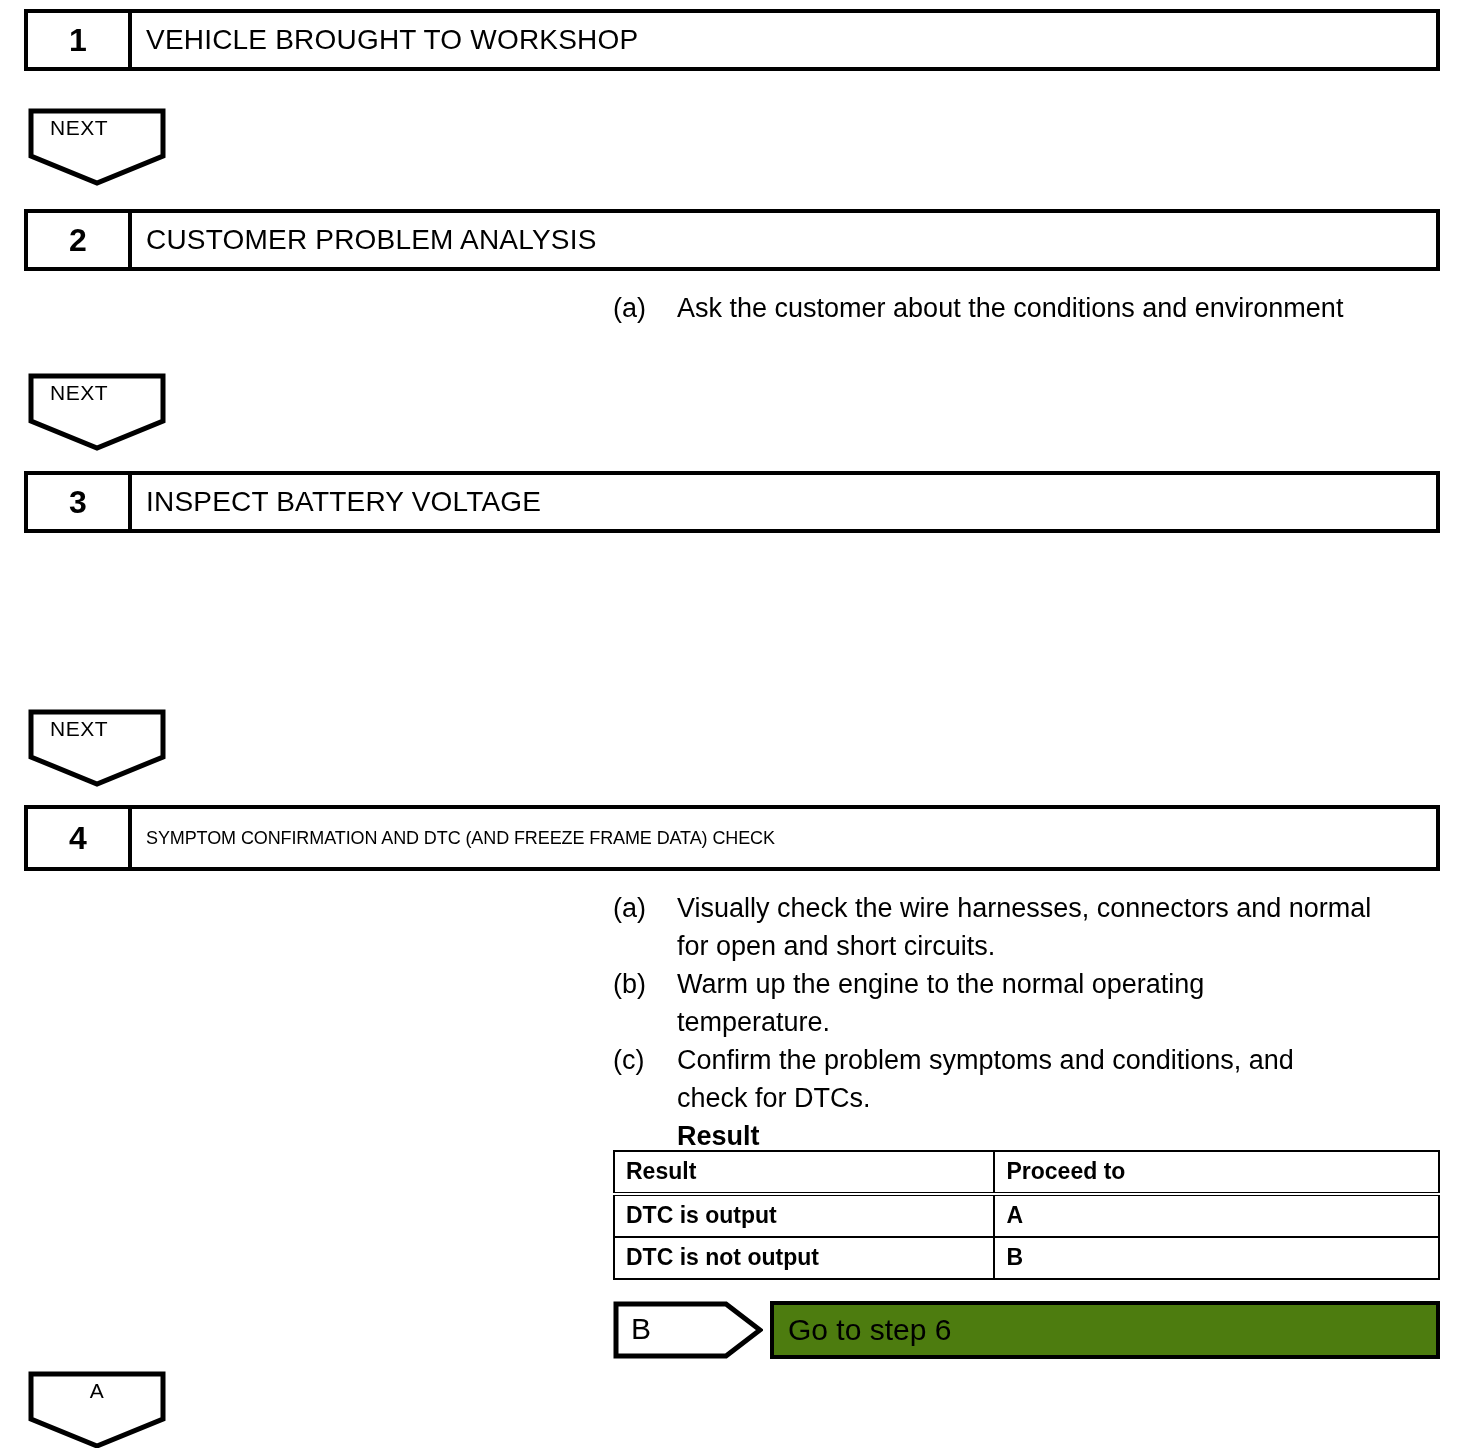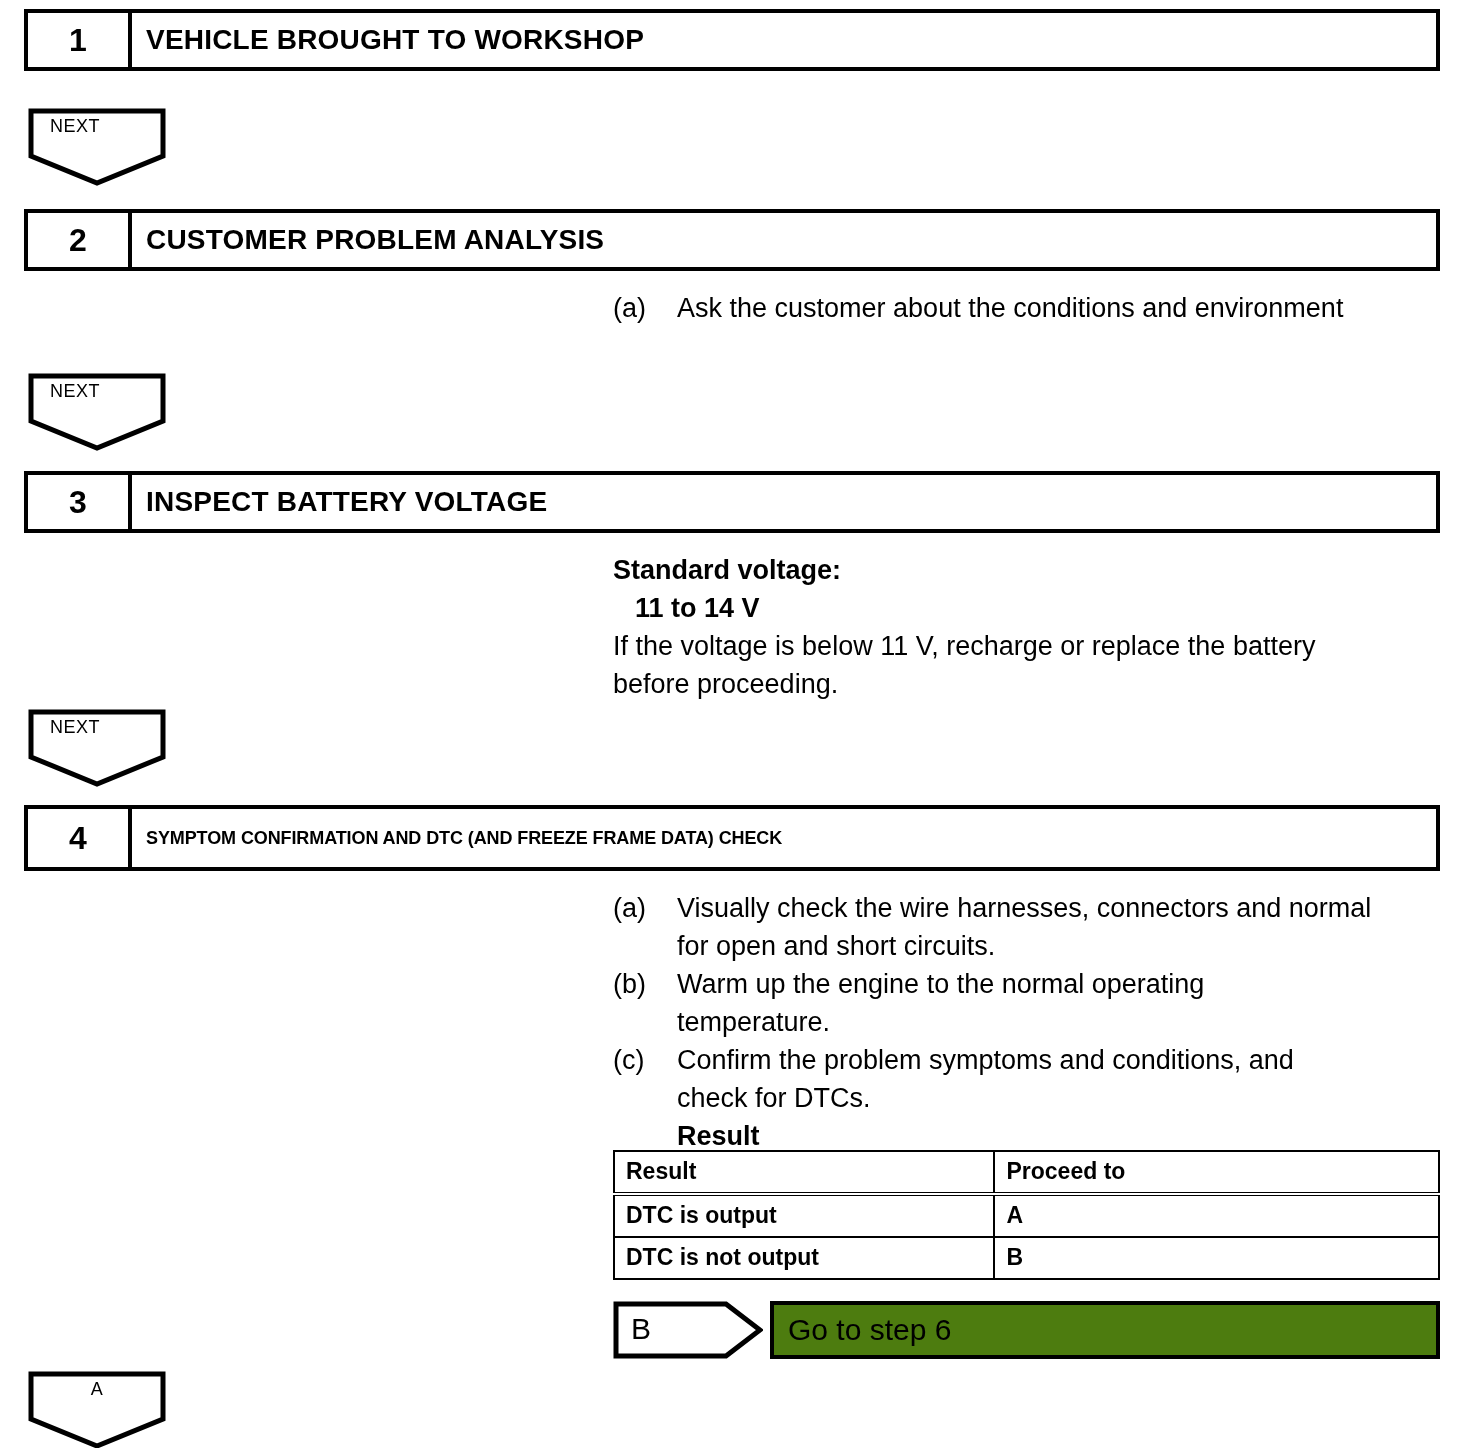--- a/index.html
+++ b/index.html
@@ -37,21 +37,21 @@
     align-items: center;
     justify-content: center;
     font-weight: bold;
     font-size: 32px;
     letter-spacing: 0px;
   }
   .step-title {
     display: flex;
     align-items: center;
     padding-left: 14px;
-    font-weight: bold;
+    font-weight: normal;
     font-size: 28px;
     letter-spacing: 0.2px;
     white-space: nowrap;
   }
   .step-title.tight {
     font-size: 18px;
     letter-spacing: -0.1px;
   }
 
   
@@ -60,21 +60,21 @@
     width: 138px;
     height: 78px;
   }
   .pent-down svg { display: block; }
   .pent-label {
     position: absolute;
     top: 8px;
     left: 0;
     width: 138px;
     text-align: center;
-    font-size: 18px;
+    font-size: 21px;
     font-weight: normal;
     letter-spacing: 0.5px;
   }
 
   
   .pent-right {
     position: absolute;
     width: 150px;
     height: 58px;
   }
@@ -180,26 +180,20 @@
       <polygon points="3,3 135,3 135,48 69,75 3,48" fill="#ffffff" stroke="#000000" stroke-width="5" stroke-linejoin="miter"></polygon>
     </svg>
     <div class="pent-label" style="text-align:left; padding-left:22px;">NEXT</div>
   </div>
 
   <div class="step-bar" style="left:24px; top:471px; width:1416px; height:62px;">
     <div class="step-num">3</div>
     <div class="step-title">INSPECT BATTERY VOLTAGE</div>
   </div>
 
-  <div class="body-block" style="left:613px; top:551px; width:840px;">
-    <div class="bold">Standard voltage:</div>
-    <div class="bold indent-1">11 to 14 V</div>
-    <div>If the voltage is below 11 V, recharge or replace the battery</div>
-    <div>before proceeding.</div>
-  </div>
 
   <div class="pent-down" style="left:28px; top:709px;">
     <svg width="138" height="78" viewBox="0 0 138 78">
       <polygon points="3,3 135,3 135,48 69,75 3,48" fill="#ffffff" stroke="#000000" stroke-width="5" stroke-linejoin="miter"></polygon>
     </svg>
     <div class="pent-label" style="text-align:left; padding-left:22px;">NEXT</div>
   </div>
 
   <div class="step-bar" style="left:24px; top:805px; width:1416px; height:66px;">
     <div class="step-num">4</div>

